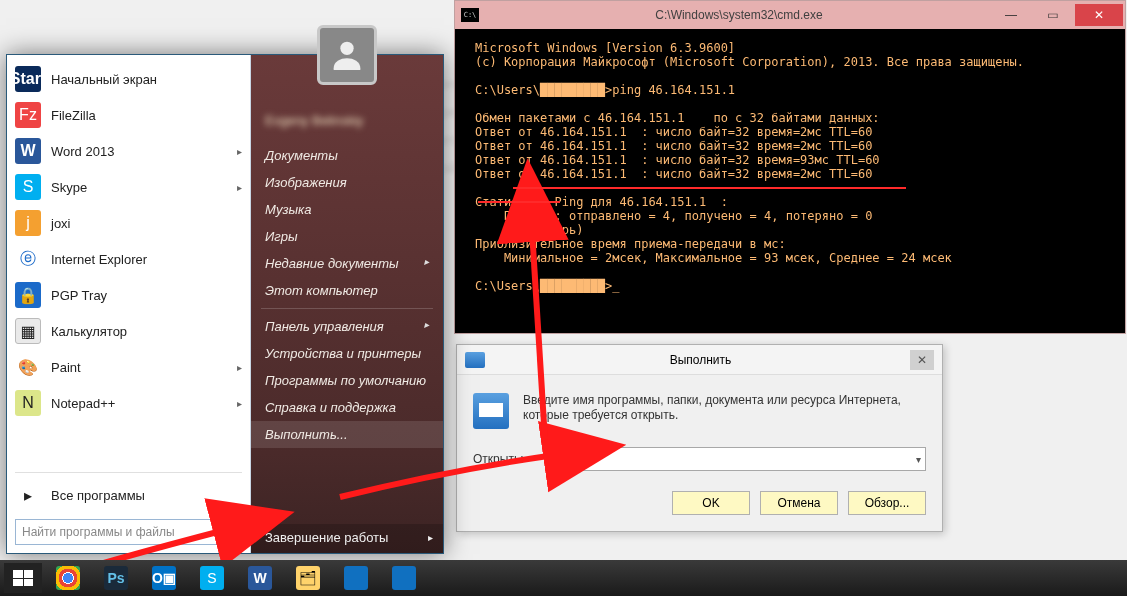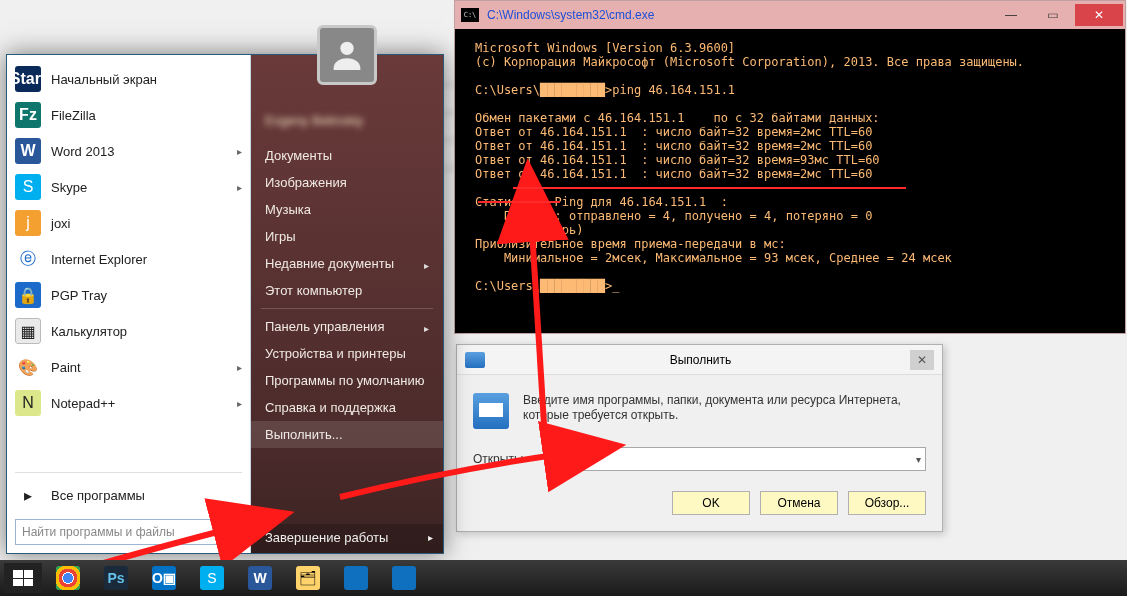--- a/index.html
+++ b/index.html
@@ -3,21 +3,21 @@
 <meta charset="utf-8">
 <style>
   * { box-sizing: border-box; margin: 0; padding: 0; font-family: "Segoe UI", Tahoma, sans-serif; }
   body { width: 1127px; height: 596px; background: #f0f0f0; position: relative; overflow: hidden; }
 
   
   .cmd-window { position: absolute; left: 454px; top: 0; width: 672px; height: 334px; background: #000; border: 1px solid #c0a0a0; }
   .cmd-titlebar { height: 28px; background: #e6b0b0; display: flex; align-items: center; padding: 0 2px; }
   .cmd-icon { width: 18px; height: 14px; background:#000; margin: 0 8px 0 4px; display:flex; align-items:center; justify-content:center; }
   .cmd-icon::after{content:"C:\\";color:#ccc;font-size:7px;font-family:monospace;}
-  .cmd-title { flex:1; text-align:left; font-size:12px; color:#1d4ed8; }
+  .cmd-title { flex:1; text-align:center; font-size:12px; color:#404040; }
   .cmd-btns { display:flex; gap:2px; }
   .cmd-btn { width:40px; height:22px; display:flex; align-items:center; justify-content:center; font-size:12px; color:#333; }
   .cmd-btn.close { background:#d9444a; color:#fff; width:48px; }
   .cmd-body { font-family: "Lucida Console", monospace; font-size: 12px; line-height:14px; color:#fdba74; padding:4px 20px; white-space:pre;margin-top:8px; }
 
   
   .run-dialog { position:absolute; left:456px; top:344px; width:487px; background:#f0f0f0; border:1px solid #b0b0b0; box-shadow:2px 2px 8px rgba(0,0,0,0.2); }
   .run-title { height:30px; background:#f4f4f4; border-bottom:1px solid #ddd; display:flex; align-items:center; padding:0 8px; }
   .run-title-text { flex:1; text-align:center; font-size:12px; }
   .run-close { width:24px; height:20px; background:#d0d0d0; color:#555; text-align:center; font-size:12px; line-height:20px; }
@@ -40,38 +40,38 @@
   .avatar-wrap svg { width:40px; height:40px; fill:#eee; }
   .sm-left-list { flex:1; overflow:hidden; padding:6px 0; }
   .sm-item { display:flex; align-items:center; height:36px; padding:0 8px; gap:10px; font-size:13px; color:#222; }
   .sm-item .ic { width:26px; height:26px; display:flex; align-items:center; justify-content:center; font-size:16px; border-radius:3px; }
   .sm-item .lbl { flex:1; }
   .sm-item .chev { color:#666; font-size:10px; }
   .sm-divider { height:1px; background:#e0e0e0; margin:4px 8px; }
   .sm-search { margin:6px 8px 8px 8px; height:26px; border:1px solid #9ab6d4; background:#fff; display:flex; align-items:center; padding:0 6px; font-size:12px; color:#888; }
   .sm-search .sicon { margin-left:auto; color:#4478b8; }
   .sm-right-user { font-size:13px; color:#f0e0c0; padding:8px 14px 14px 14px; filter:blur(3px); }
-  .sm-r-item { font-size:13px; padding:6px 14px; display:flex; align-items:flex-end; justify-content:space-between; color:#f0eae4; }
+  .sm-r-item { font-size:13px; padding:6px 14px; display:flex; align-items:flex-start; justify-content:space-between; color:#f0eae4;font-style:italic; }
   .sm-r-item.sel { background:rgba(255,255,255,0.12); }
   .sm-r-item .chev { font-size:10px; color:#ddd; }
   .sm-r-sep { height:1px; background:rgba(255,255,255,0.18); margin:4px 10px; }
   .sm-shutdown { margin-top:auto; padding:6px 10px 8px 14px; display:flex; align-items:center; gap:14px; font-size:13px; background:rgba(0,0,0,0.18); }
   .sm-shutdown .chev { margin-left:auto; font-size:10px; }
 
   
   .taskbar { position:absolute; left:0; bottom:0; width:100%; height:36px; background:linear-gradient(#3a3a3a,#1a1a1a); display:flex; align-items:center; padding:0 4px; gap:4px; }
   .tb-start { width:38px; height:30px; background:#222; display:flex; align-items:center; justify-content:center; }
   .win-logo { width:20px; height:16px; display:grid; grid-template-columns:1fr 1fr; grid-template-rows:1fr 1fr; gap:1px; }
   .win-logo span { background:#fff; }
   .tb-item { width:44px; height:30px; display:flex; align-items:center; justify-content:center; border:1px solid transparent; }
   .tb-item .ic { width:24px; height:24px; display:flex; align-items:center; justify-content:center; font-size:14px; border-radius:3px; }
 
   
   .ic-start{background:#0a2a5a;color:#fff;font-size:9px;font-weight:bold;}
-  .ic-fz{background:#0f766e;color:#fff;font-weight:bold;}
+  .ic-fz{background:#ef4444;color:#fff;}
   .ic-word{background:#2a579a;color:#fff;font-weight:bold;}
   .ic-skype{background:#00aff0;color:#fff;}
   .ic-joxi{background:#f4a030;color:#fff;}
   .ic-ie{color:#1b6ac9;}
   .ic-pgp{background:#1b6ac9;color:#fff;}
   .ic-calc{background:#eaeaea;border:1px solid #bbb;}
   .ic-paint{background:#fff;}
   .ic-npp{background:#dce68a;}
   .ic-chrome{background:radial-gradient(circle at 50% 50%,#4285f4 0 30%,#fff 30% 34%, #ea4335 34% 55%, #fbbc05 55% 77%, #34a853 77% 100%);}
   .ic-ps{background:#1a2a3a;color:#63c0e8;font-weight:bold;font-size:10px;}

